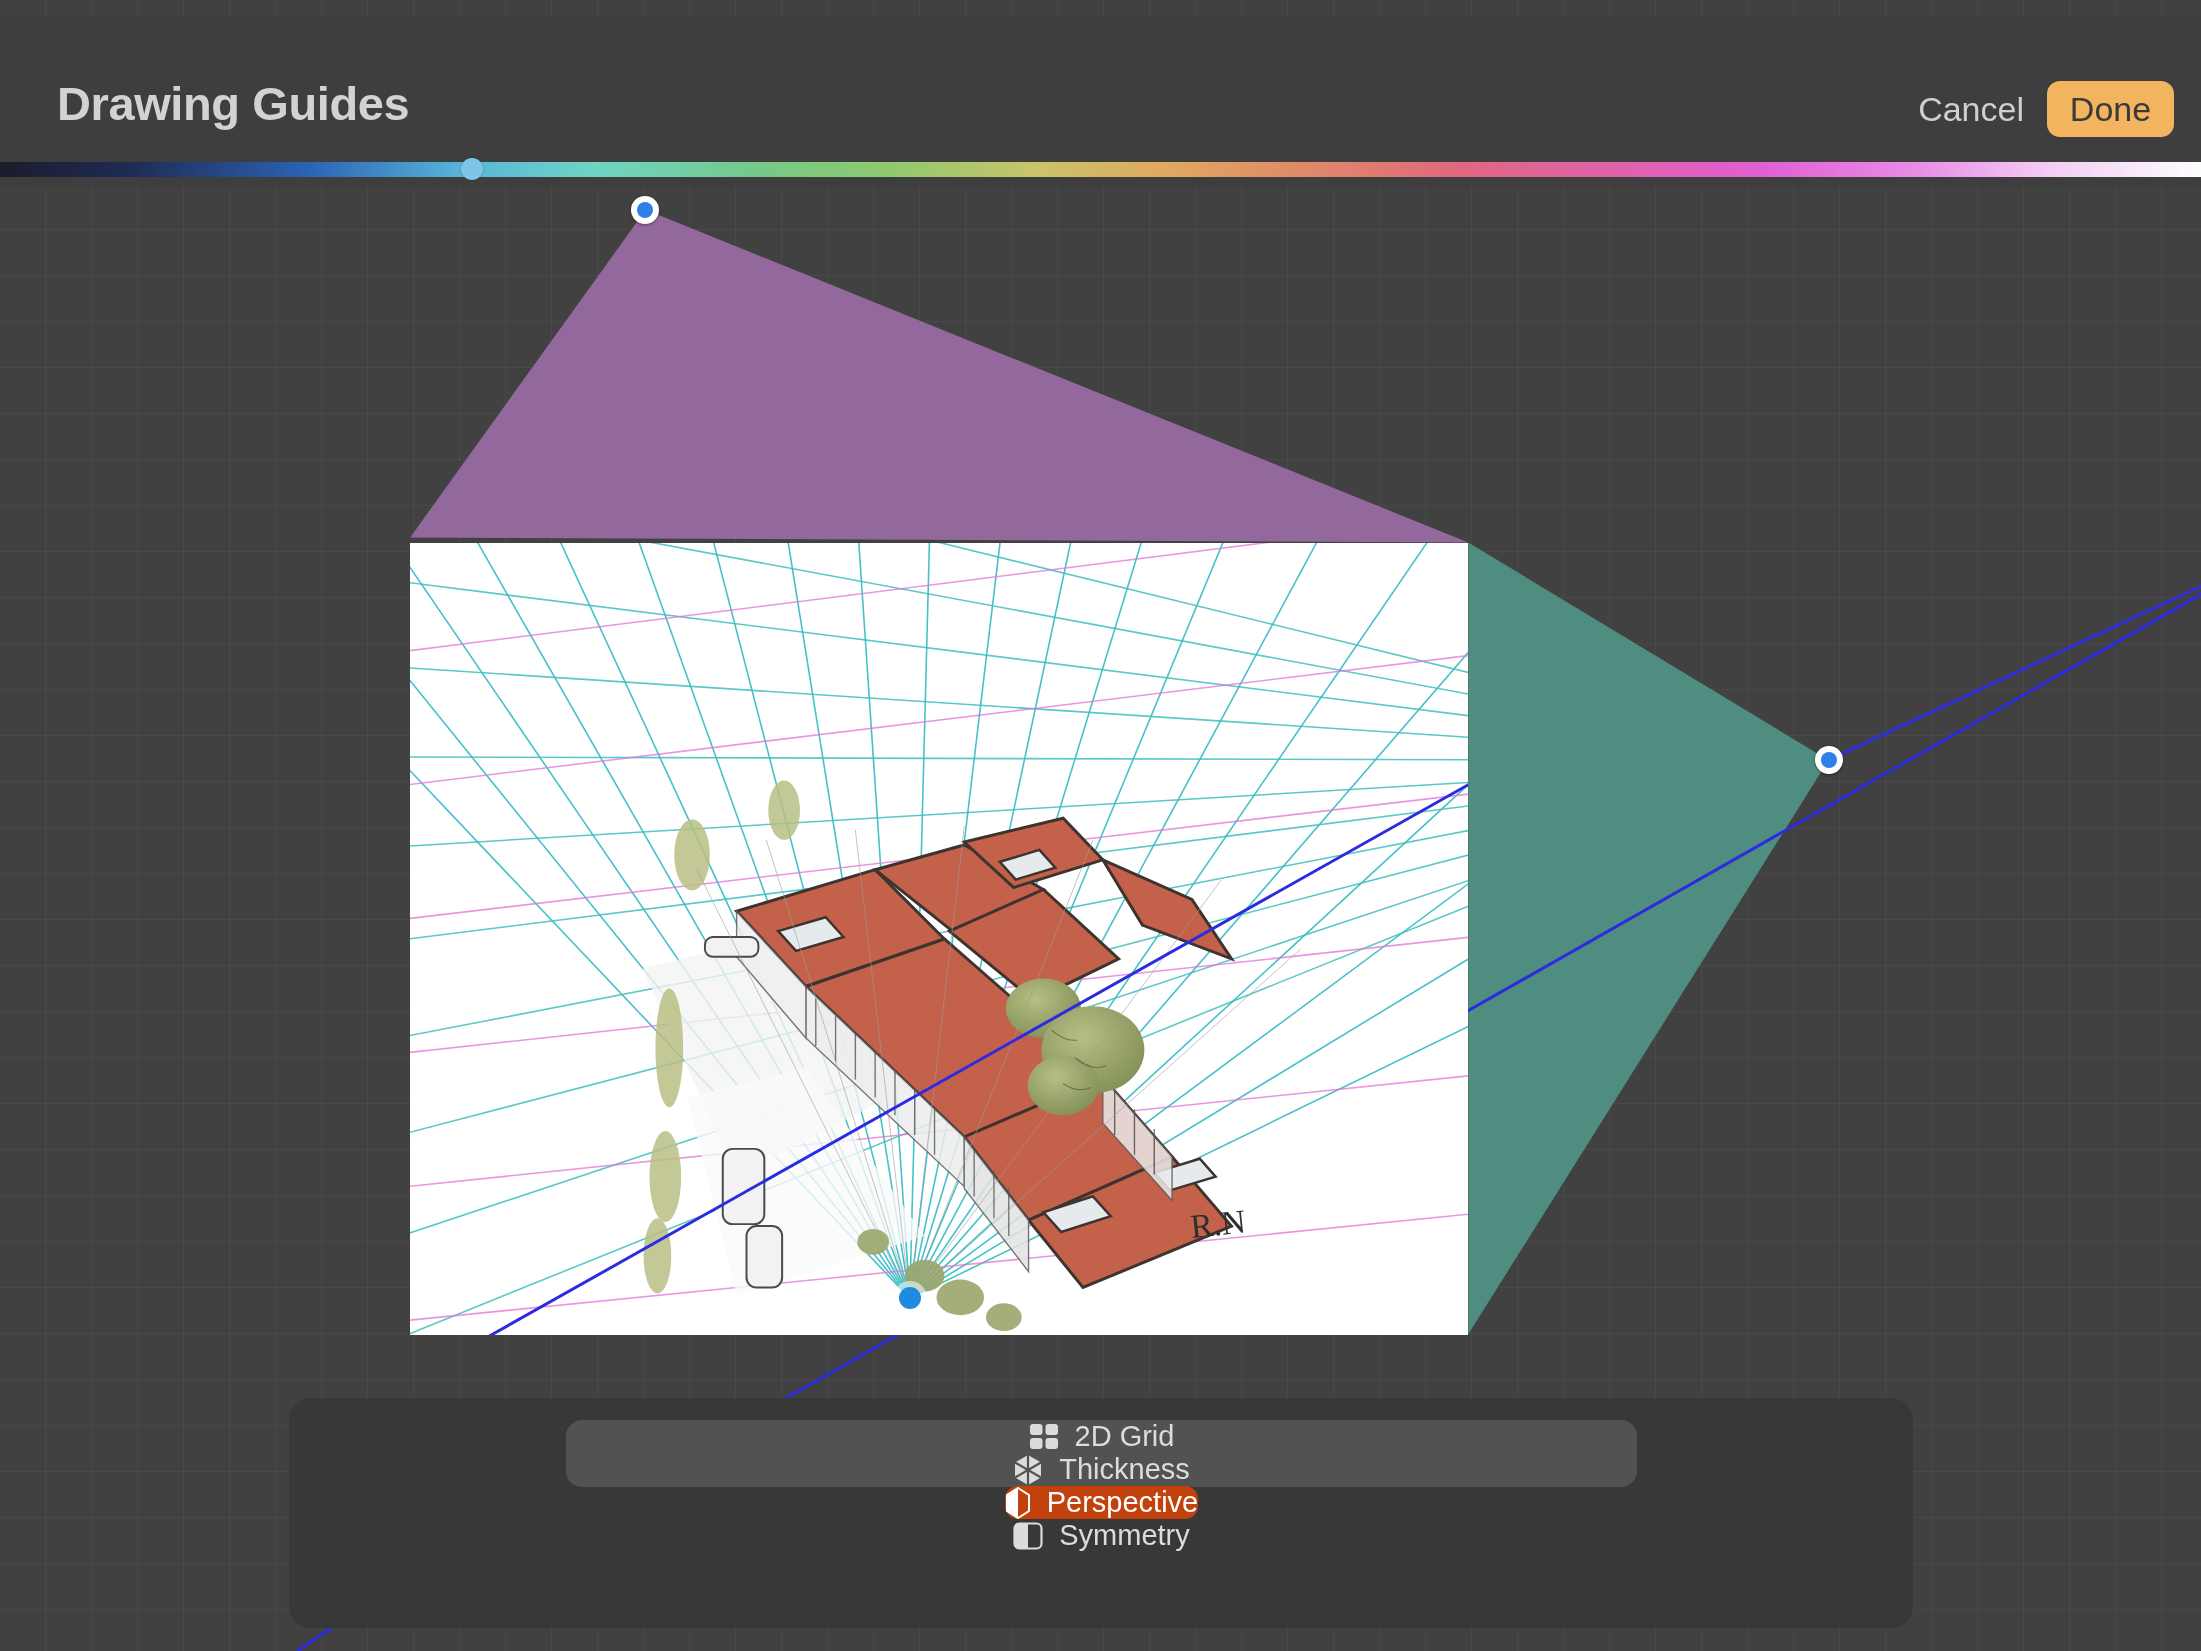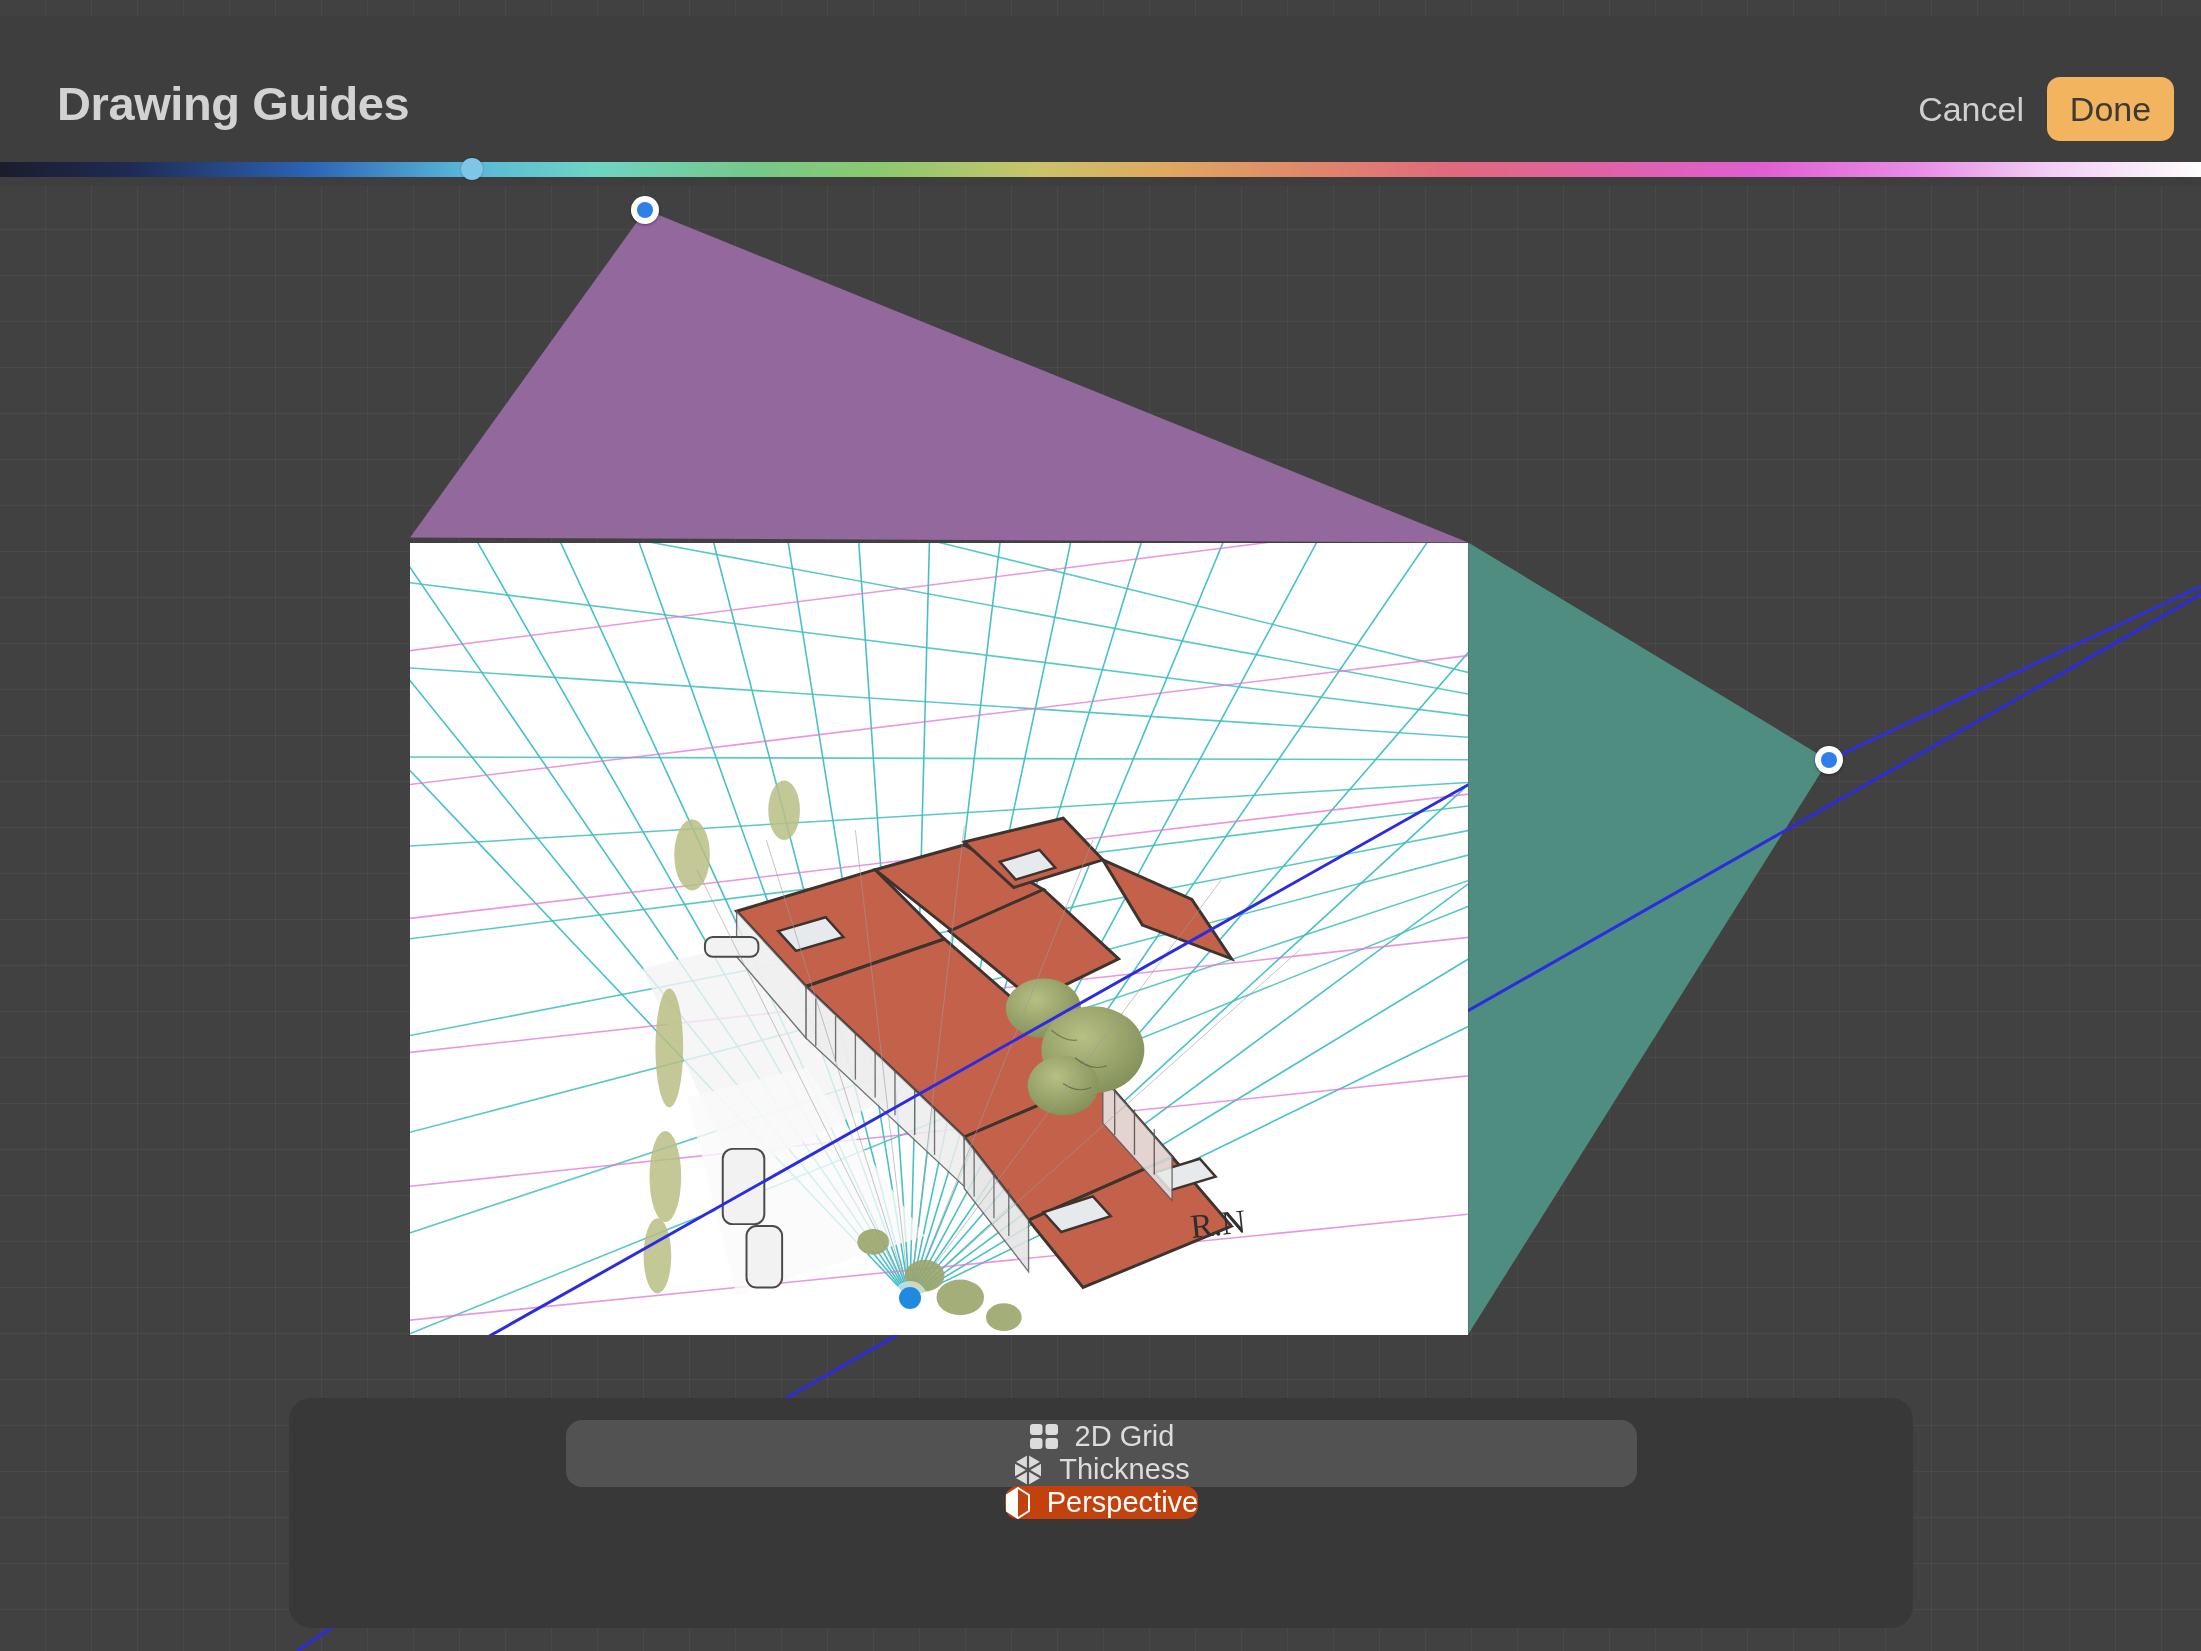--- a/index.html
+++ b/index.html
@@ -49,21 +49,21 @@
     font-size: 34px;
     color: #cfcfcf;
     cursor: pointer;
   }
   .header-done {
     position: absolute;
     right: 28px;
     top: 93px;
     transform: translateY(-50%);
     width: 127px;
-    height: 64px;
+    height: 56px;
     border-radius: 13px;
     background: #f2b45f;
     color: #3a3a3a;
     font-size: 34px;
     display: flex;
     align-items: center;
     justify-content: center;
     cursor: pointer;
   }
 
@@ -497,20 +497,29 @@
       <div class="seg-item active">
         <span class="seg-icon">
           <svg width="26" height="32" viewBox="0 0 26 32">
             <polygon points="13,1 24,8 24,24 13,31 2,24 2,8" fill="none" stroke="#ffffff" stroke-width="2"></polygon>
             <polygon points="13,1 2,8 2,24 13,31" fill="#ffffff"></polygon>
           </svg>
         </span>
         <span>Perspective</span>
       </div>
 
+      <div class="seg-item">
+        <span class="seg-icon">
+          <svg width="30" height="28" viewBox="0 0 30 28">
+            <rect x="1.5" y="1.5" width="27" height="25" rx="5" fill="none" stroke="#dcdcdc" stroke-width="2.2"></rect>
+            <path d="M15 1.5 H7 a5.5 5.5 0 0 0 -5.5 5.5 v14 a5.5 5.5 0 0 0 5.5 5.5 H15 Z" fill="#dcdcdc"></path>
+          </svg>
+        </span>
+        <span>Symmetry</span>
+      </div>
     </div>
   </div>
 
   <div class="slider-group" style="left:332px; top:1515px; width:465px; height:99px;">
     <div class="slider-label" style="left:0;">Opacity</div>
     <div class="slider-value" style="right:0;">Max</div>
     <div class="slider-track" style="left:0; width:465px;">
       <div class="slider-fill" style="width:100%;"></div>
       <div class="slider-knob" style="left:100%;"></div>
     </div>

